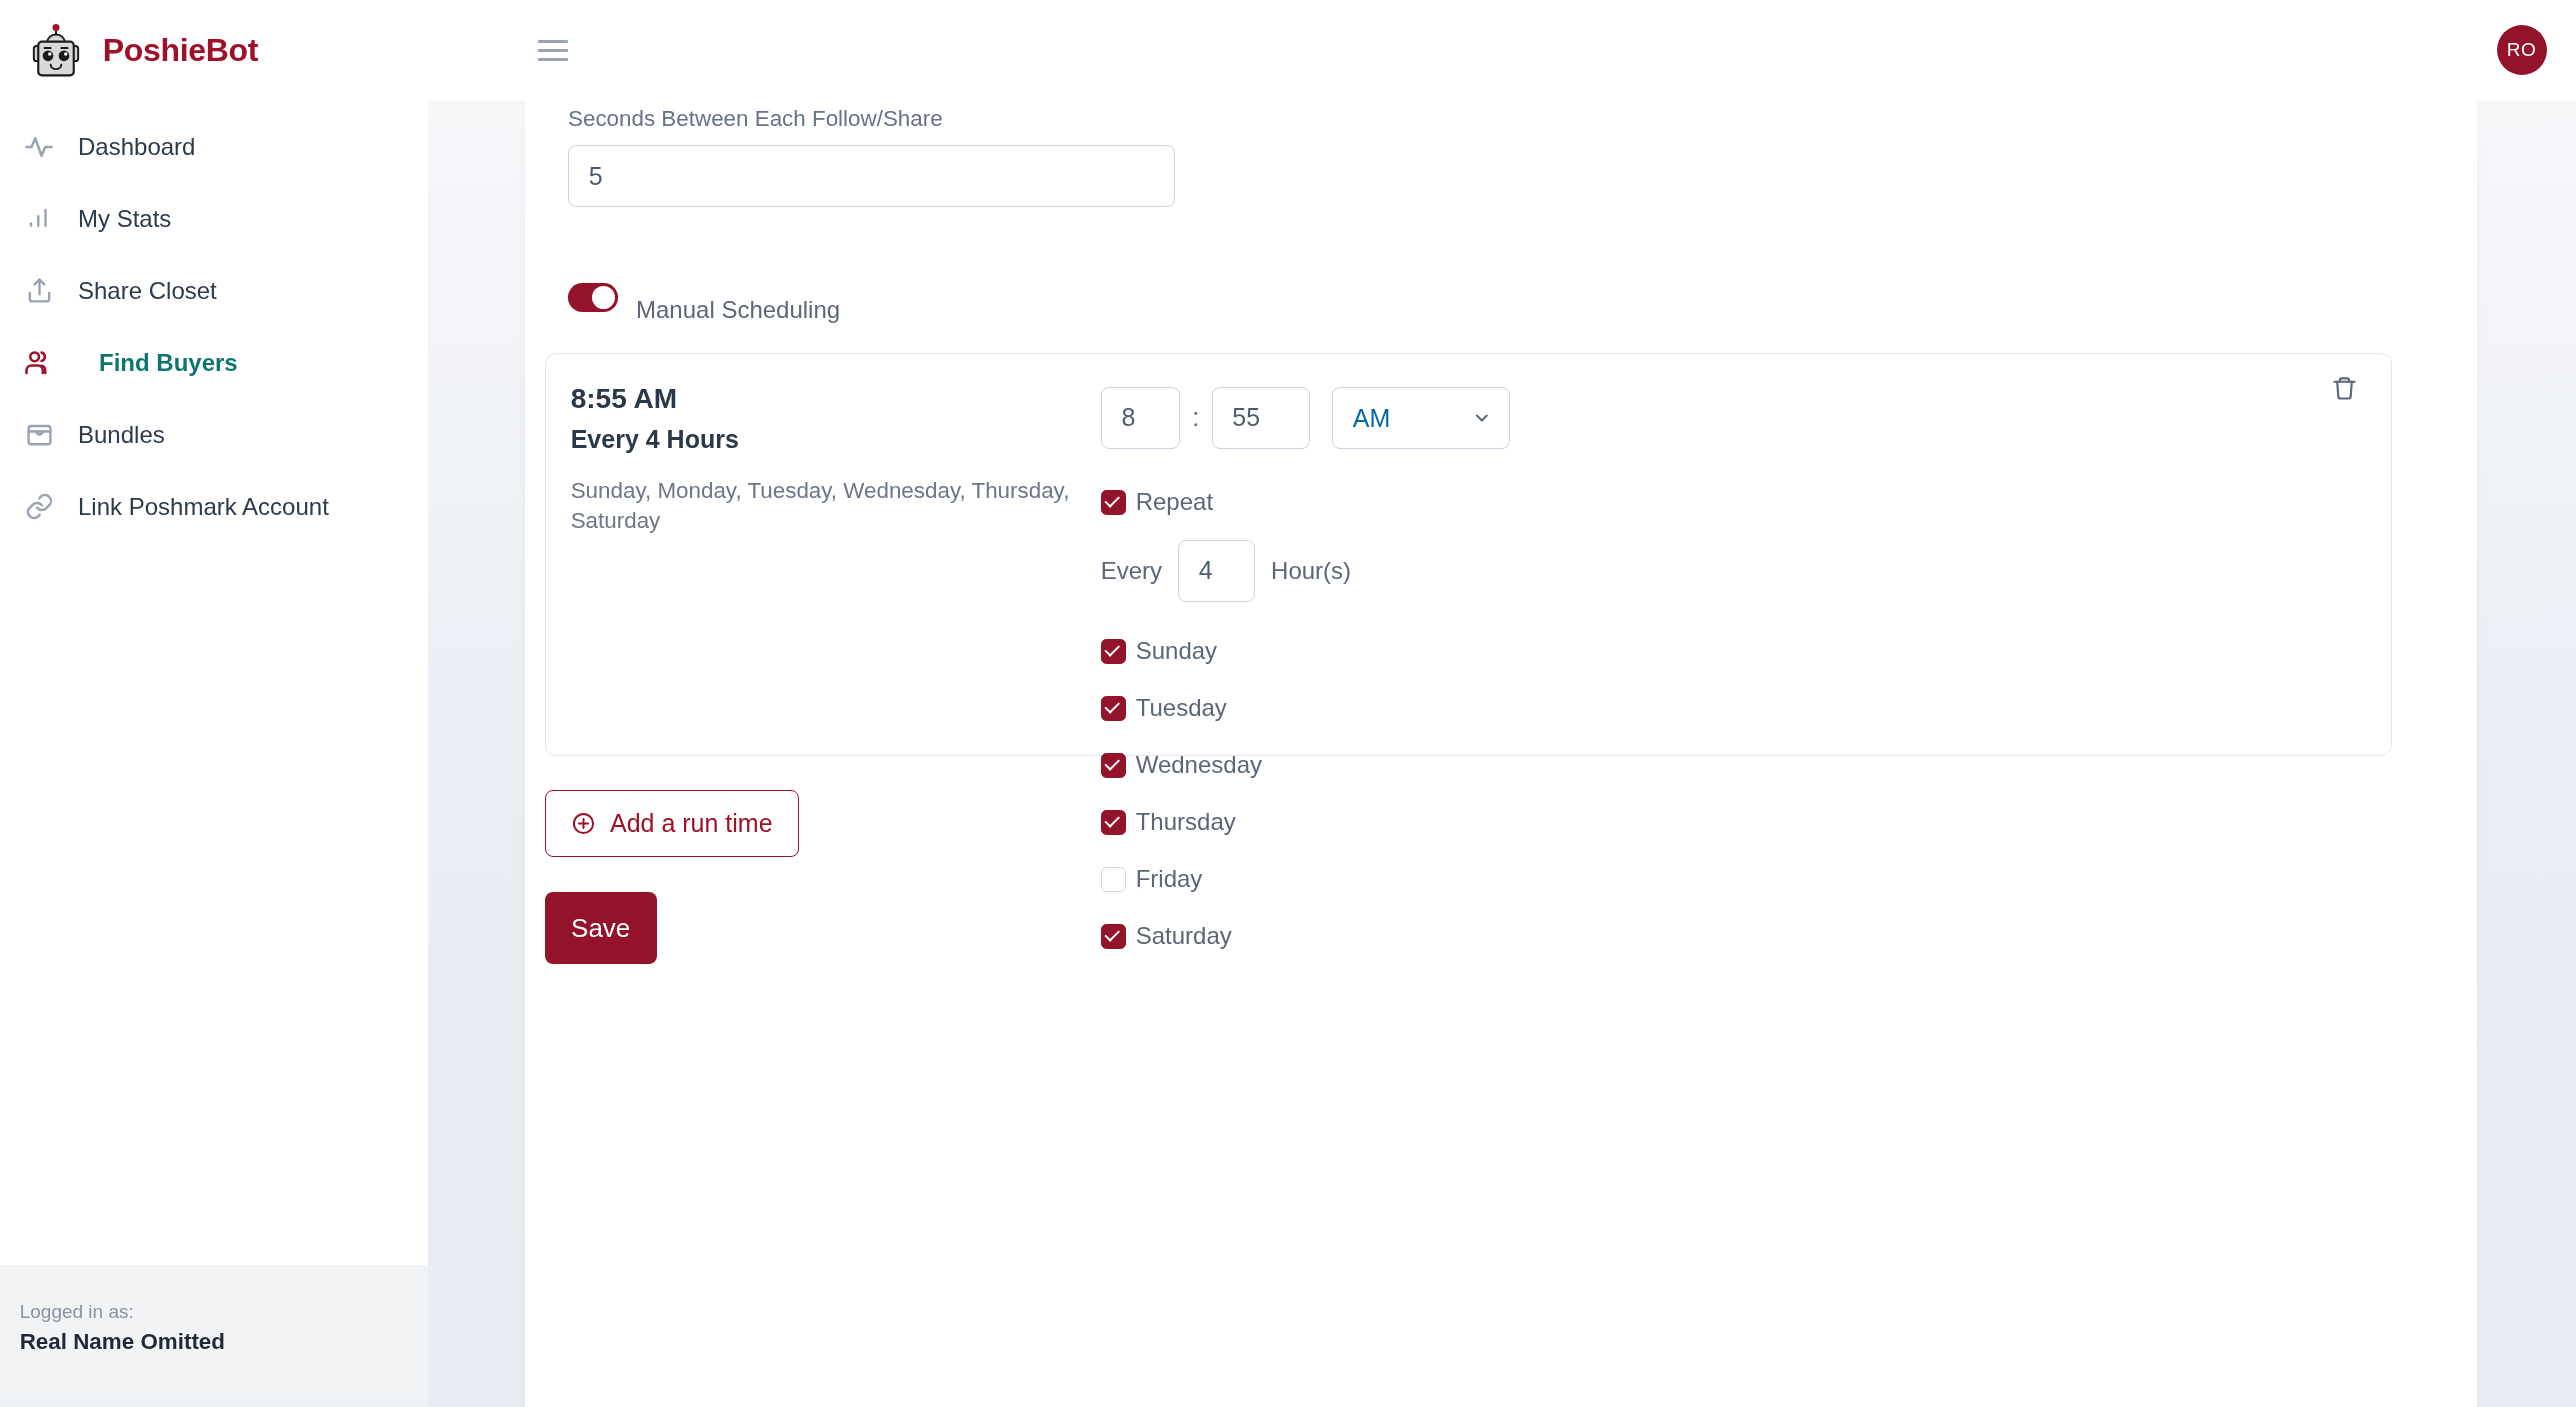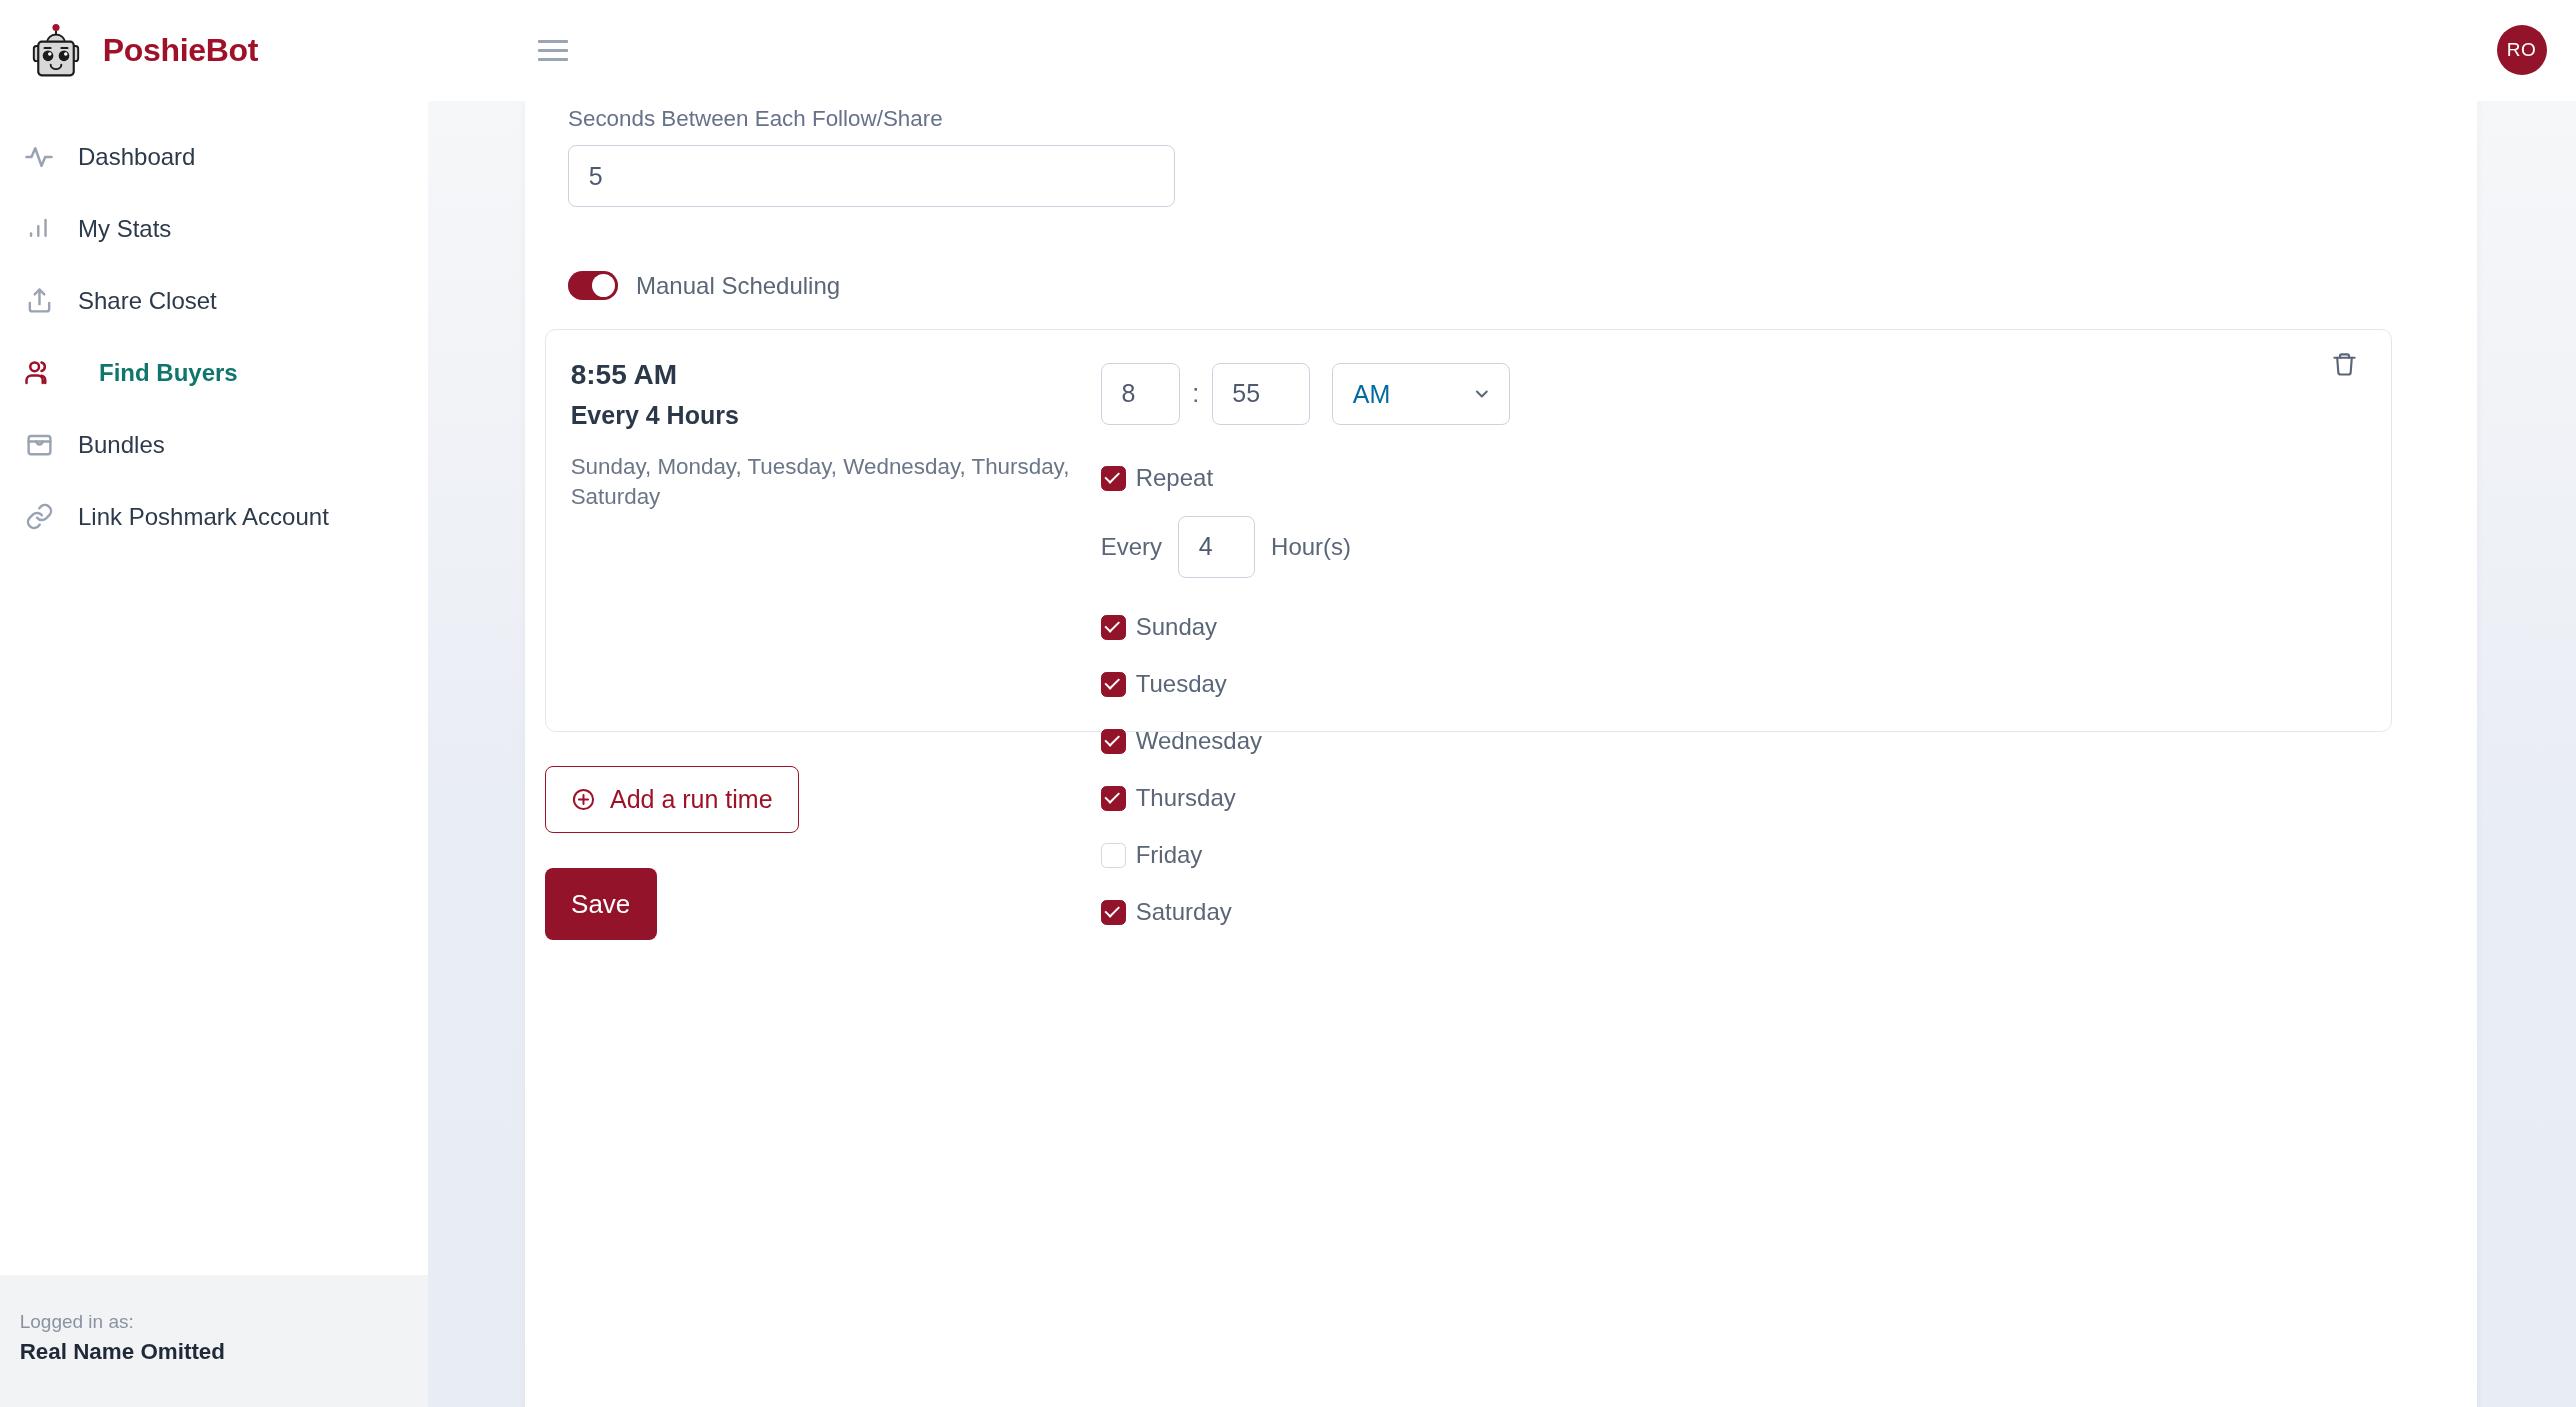--- a/index.html
+++ b/index.html
@@ -77,21 +77,21 @@
     letter-spacing: 0.4px;
     display: flex;
     align-items: center;
     justify-content: center;
     cursor: pointer;
   }
 
   
   .sidebar {
     position: absolute;
-    top: 101px; left: 0;
+    top: 91px; left: 0;
     width: 428px;
     height: 1307px;
     background: #ffffff;
     z-index: 20;
   }
 
   .nav-list {
     padding-top: 19.7px;
     list-style: none;
   }
@@ -190,21 +190,21 @@
     cursor: pointer;
     flex: 0 0 50px;
   }
   .toggle .knob {
     position: absolute;
     top: 2.7px; left: 24px;
     width: 23px; height: 23px;
     border-radius: 50%;
     background: #ffffff;
   }
-  .toggle-label { font-size: 24px; color: #5b6678; }
+  .toggle-label { font-size: 24px; color: #5b6678; margin-top: 25px; }
 
   
   .sched-card {
     position: relative;
     margin: 29px 0 0 19.7px;
     width: 1847px;
     height: 403px;
     border: 0.9px solid #e2e6ee;
     border-radius: 10.7px;
     display: flex;

